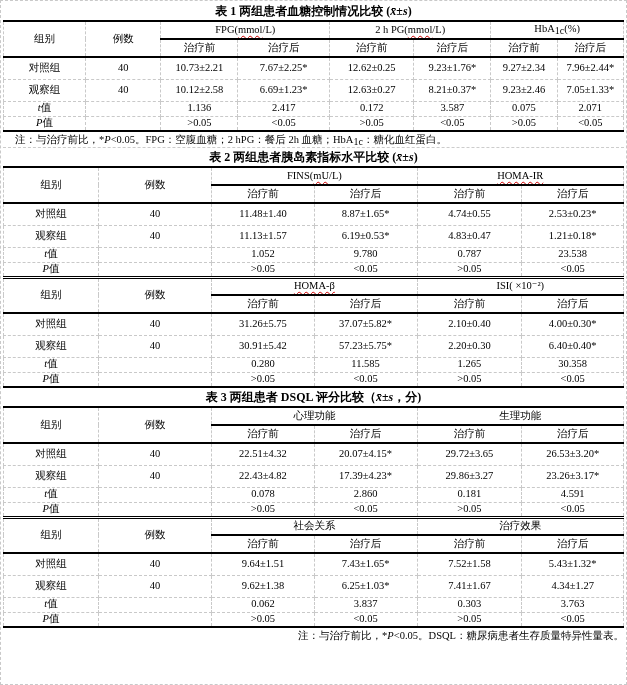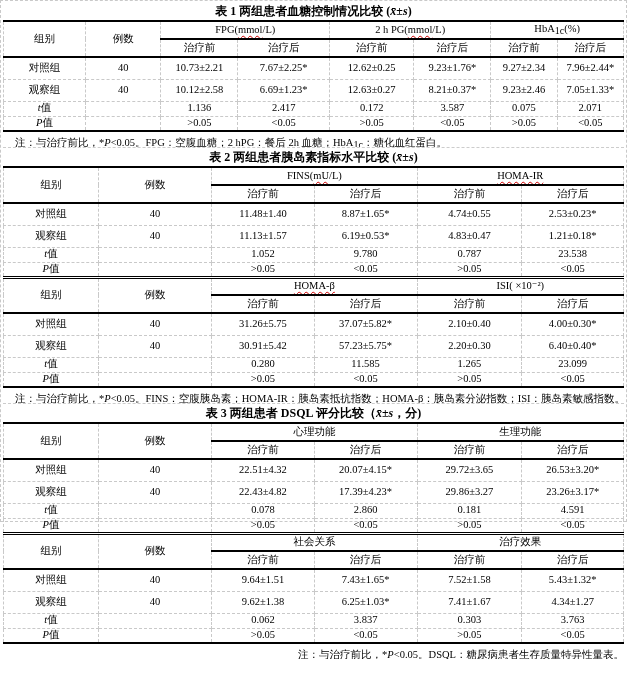--- a/index.html
+++ b/index.html
@@ -1,21 +1,21 @@
 <!DOCTYPE html>
 <html><head>
 <meta charset="utf-8">
 <style>
   html,body{margin:0;padding:0;background:#fff;}
   body{width:627px;height:685px;overflow:hidden;color:#000;
        font-family:"Liberation Serif","DejaVu Serif",serif;}
-  .page{box-sizing:border-box;width:627px;height:522px;border:1px dashed #c9c9c9;
+  .page{box-sizing:border-box;width:627px;height:685px;border:1px dashed #c9c9c9;
         padding:1px 2px;background:#fff;}
   .ttl{text-align:center;font-weight:bold;font-size:12px;height:16px;line-height:16px;margin:1px 0;}
-  .note{font-size:10.5px;height:15px;line-height:21px;padding-left:12px;text-align:left;
+  .note{font-size:10.5px;height:15px;line-height:15px;padding-left:12px;text-align:left;
         border-bottom:1px dashed #cccccc;white-space:nowrap;overflow:hidden;}
   .note.last{border-bottom:none;text-align:right;}
   table.tbl{width:100%;border-collapse:collapse;table-layout:fixed;
             border-top:2px solid #000;border-bottom:2px solid #000;}
   .tbl td{border:1px dashed #c9c9c9;font-size:10.5px;text-align:center;vertical-align:middle;
           padding:0 1px;white-space:nowrap;overflow:hidden;line-height:1.15;}
   tr.rh{height:18px;} tr.rd{height:22px;} tr.rt{height:15px;}
   .tbl td.hdr2{border-bottom:2px solid #000;}
   .tbl tr.hdr-end td{border-bottom:2px solid #000;}
   .tbl td.grp{border-bottom:2px solid #000;text-align:center;}
@@ -184,33 +184,32 @@
       <td>57.23±5.75*</td>
       <td>2.20±0.30</td>
       <td>6.40±0.40*</td>
     </tr>
     <tr class="rt">
       <td><span class="ital">t</span><span>值</span></td>
       <td></td>
       <td>0.280</td>
       <td>11.585</td>
       <td>1.265</td>
-      <td>23.099</td>
+      <td>30.358</td>
     </tr>
     <tr class="rt">
       <td><span class="ital">P</span><span>值</span></td>
       <td></td>
       <td>&gt;0.05</td>
       <td>&lt;0.05</td>
       <td>&gt;0.05</td>
       <td>&lt;0.05</td>
     </tr>
     </tbody>
   </table>
-  <div class="note"><span>注：与治疗前比，*</span><span class="ital">P</span><span>&lt;0.05。FINS：空腹胰岛素；</span><span class="wavy">HOMA-IR</span><span>：胰岛素抵抗指数；</span><span class="wavy">HOMA-β</span><span>：胰岛素分泌指数；ISI：胰岛素敏感指数。</span></div>
 
   <div class="ttl"><span>表 3  两组患者 DSQL 评分比较（</span><span class="ital">x̄±s</span><span>，分)</span></div>
   <table class="tbl">
     <colgroup>
       <col style="width:15.3%">
         <col style="width:18.3%">
         <col style="width:16.5%">
       <col style="width:16.6%">
         <col style="width:16.9%">
         <col style="width:16.4%">

